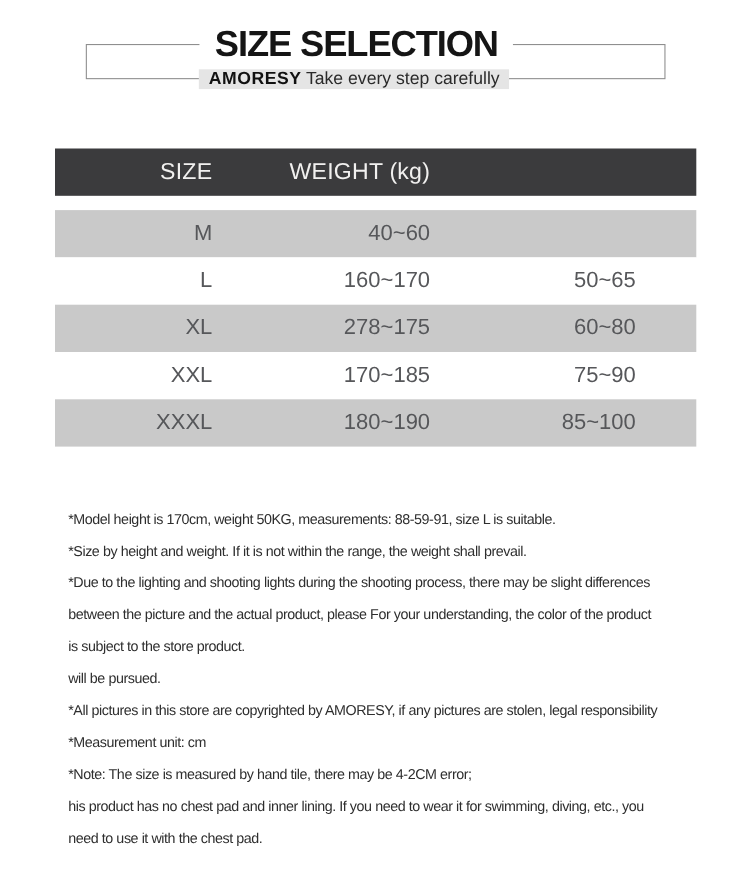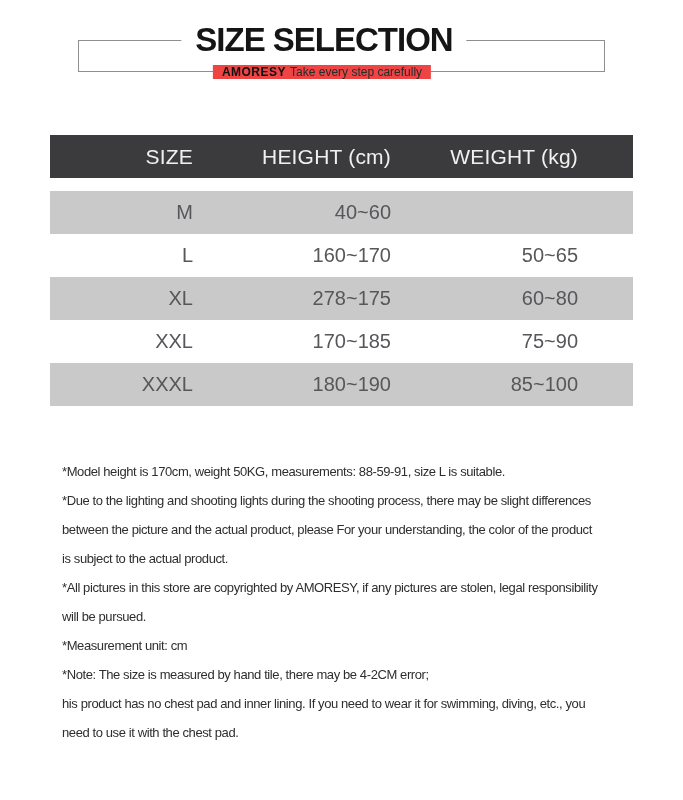--- a/index.html
+++ b/index.html
@@ -39,23 +39,23 @@
     font-weight:800;
     letter-spacing:-1px;
     color:var(--title-color);
     white-space:nowrap;
     z-index:2;
   }
   .tagline{
     position:absolute;
     left:322px;top:72px;
     transform:translate(-50%,-50%);
-    background:#ef4444;
+    background:#e5e5e5;
     padding:0 9px;
-    font-size:12px;
+    font-size:16px;
     color:#2a2a2a;
     white-space:nowrap;
     z-index:2;
   }
   .tagline .brand{font-weight:bold;letter-spacing:0.5px;color:#111;margin-right:4px;}
 
   
   .size-table{margin:0 50px;width:583px;}
   .trow{
     display:grid;
@@ -100,21 +100,20 @@
     <div class="hero-box"></div>
     <h1 class="title">SIZE SELECTION</h1>
     <div class="tagline">
       <span class="brand">AMORESY</span><span class="tag">Take every step carefully</span>
     </div>
   </header>
 
   <section class="size-table">
     <div class="trow thead">
       <div class="cell">SIZE</div>
-      <div class="cell">HEIGHT (cm)</div>
       <div class="cell">WEIGHT (kg)</div>
     </div>
 
     <div class="trow stripe">
       <div class="cell">M</div>
       <div class="cell">40~60</div>
     </div>
     <div class="trow plain">
       <div class="cell">L</div>
       <div class="cell">160~170</div>
@@ -133,25 +132,26 @@
     <div class="trow stripe">
       <div class="cell">XXXL</div>
       <div class="cell">180~190</div>
       <div class="cell">85~100</div>
     </div>
   </section>
 
   <section class="notes">
     <div class="note-block first">
       <p>*Model height is 170cm, weight 50KG, measurements: 88-59-91, size L is suitable.</p>
+      <p>*Size by height and weight. If it is not within the range, the weight shall prevail.</p>
       <p>*Due to the lighting and shooting lights during the shooting process, there may be slight differences</p>
       <p>between the picture and the actual product, please  For your understanding, the color of the product</p>
-      <p>is subject to the actual product.</p>
+      <p>is subject to the store product.</p>
+      <p>will be pursued.</p>
       <p>*All pictures in this store are copyrighted by AMORESY, if any pictures are stolen, legal responsibility</p>
-      <p>will be pursued.</p>
     </div>
     <div class="note-block second">
       <p>*Measurement unit: cm</p>
       <p>*Note: The size is measured by hand tile, there may be 4-2CM error;</p>
       <p>his product has no chest pad and inner lining. If you need to wear it for swimming, diving, etc., you</p>
       <p>need to use it with the chest pad.</p>
     </div>
   </section>
 
 </div>

